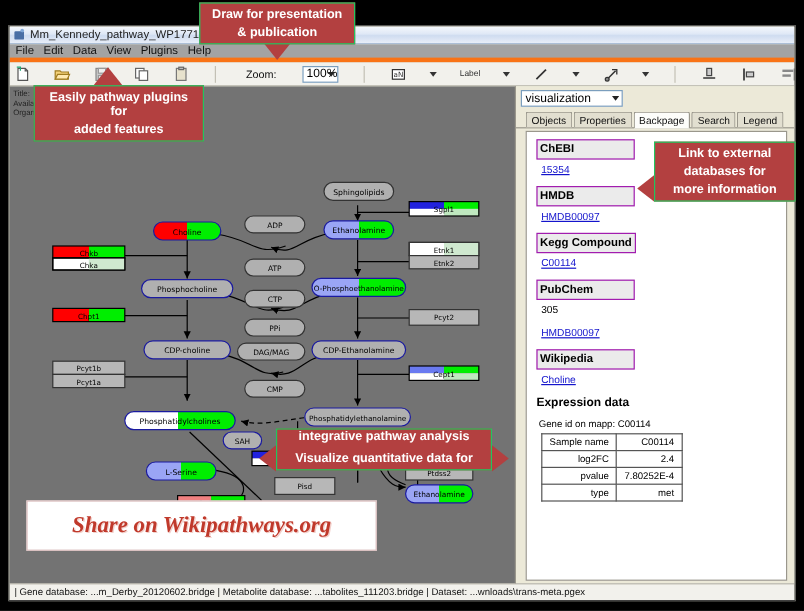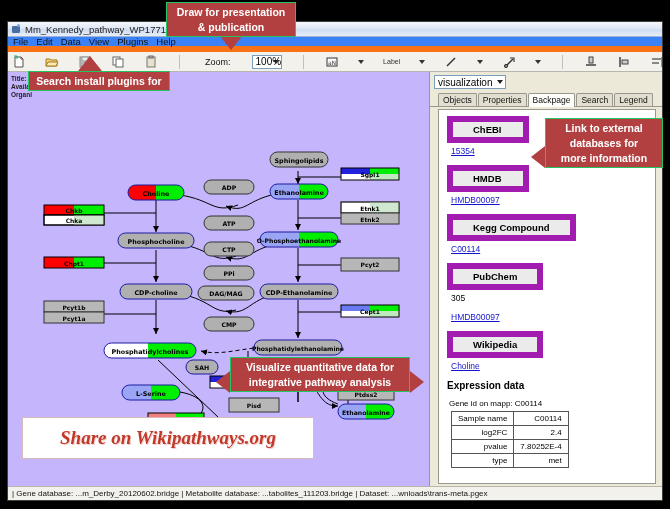--- a/index.html
+++ b/index.html
@@ -31,22 +31,22 @@
     content:""; position:absolute; left:1px; top:2px; width:8px; height:7px;
     background:#4a6fa5; border-radius:1px;
   }
   .titlebar .tb-icon:after{
     content:""; position:absolute; left:6px; top:0px; width:3px; height:3px;
     background:#7fa7d8; border-radius:50%;
   }
   .title-text { font-size:9.5px; color:#1c1c1c; white-space:nowrap; }
   
   .menubar {
-    height:15px; flex:0 0 15px; background:#3b82f6;
-    border-bottom:6px solid #f97316;
+    height:15px; flex:0 0 15px; background:#a3a3a3;
+    border-bottom:4px solid #f97316;
     display:flex; align-items:center; padding-left:5px; gap:8px;
   }
   .menuitem { font-size:9.5px; color:#111; cursor:default; white-space:nowrap; }
   
   .toolbar {
     height:20px; flex:0 0 20px; background:#f2f1ec;
     border-bottom:1px solid #b9b6ab;
     display:flex; align-items:center; padding-left:4px; gap:19px;
   }
   .tbtn { width:14px; height:14px; position:relative; flex:0 0 14px; }
@@ -67,49 +67,48 @@
   .dropbtn { display:flex; align-items:center; gap:1px; }
   .dropcaret { width:0;height:0;border-left:3px solid transparent;border-right:3px solid transparent;border-top:4px solid #333; }
   .droptext { font-size:7px; color:#333; }
   
   .body {
     flex:1 1 auto; display:flex; min-height:0;
     background:#ece9d8;
   }
   
   .canvaswrap {
-    flex:0 0 422px; background:#c4b5fd; position:relative; overflow:hidden;
+    flex:0 0 422px; background:#737373; position:relative; overflow:hidden;
     border-right:1px solid #9a978c;
-    font-weight:bold;
   }
   .metatext { position:absolute; left:3px; top:3px; font-size:6.5px; color:#222; line-height:8px; }
   
   .sidepanel {
     flex:1 1 auto; display:flex; flex-direction:column; background:#ece9d8;
     min-width:0;
   }
   .vizbar { height:20px; flex:0 0 20px; display:flex; align-items:center; padding-left:4px; }
-  .vizcombo { width:72px; height:14px; }
+  .vizcombo { width:85px; height:14px; }
   .tabstrip {
     flex:0 0 14px; display:flex; align-items:flex-end; padding-left:8px;
     border-bottom:1px solid #9a978c; background:#ece9d8; gap:0px;
   }
   .tab {
     font-size:8.5px; padding:1px 4px 1px 4px; background:#e2dfd0;
     border:1px solid #9a978c; border-bottom:none; color:#111;
     margin-right:1px; border-radius:2px 2px 0 0; white-space:nowrap;
   }
   .tab.active { background:#fdfdfa; font-weight:normal; padding-bottom:2px; position:relative; top:1px; }
   .backpage {
     flex:1 1 auto; background:#ffffff; border:1px solid #9a978c; margin:2px 6px 2px 8px;
     overflow:hidden; position:relative; padding:6px 8px;
   }
   .db-header {
-    display:inline-block; min-width:82px; background:#ebebeb; border:6px solid #a21caf;
-    font-weight:bold; font-size:9.5px; padding:2px 20px; color:#000; margin-bottom:3px;
+    display:inline-block; min-width:82px; background:#ebebeb; border:1px solid #a21caf;
+    font-weight:bold; font-size:9.5px; padding:2px 2px; color:#000; margin-bottom:3px;
   }
   .db-link { font-size:8.5px; color:#1414cc; text-decoration:underline; display:block; margin:0 0 9px 4px; }
   .db-plain { font-size:8.5px; color:#000; display:block; margin:0 0 9px 4px; }
   .exprhead { font-weight:bold; font-size:10px; margin:4px 0 8px 0; color:#000; }
   .geneid { font-size:8px; color:#000; margin:0 0 3px 2px; }
   table.expr { border-collapse:collapse; margin-left:4px; border:1px solid #555; }
   table.expr td { border:1px solid #555; font-size:8px; text-align:right; padding:2px 6px; color:#000; }
   
   .statusbar {
     flex:0 0 14px; height:14px; background:#f2f1ec; border-top:1px solid #b9b6ab;
@@ -617,33 +616,34 @@
   </div>
 </div>
 
 <div class="callout" style="left:166px; top:2px; width:130px;">
   <span class="ctxt">Draw for presentation</span>
   <span class="ctxt" style="padding-top:0;">&amp; publication</span>
 </div>
 <div class="arrowdown" style="left:219px; top:35px;"></div>
 
 <div class="callout" style="left:28px; top:71px; width:142px;">
-  <span class="ctxt">Search install plugins for</span>
+  <span class="ctxt">Easily pathway plugins for</span>
+  <span class="ctxt" style="padding-top:0;">added features</span>
 </div>
 <div class="arrowup" style="left:78px; top:56px;"></div>
 
 <div class="callout" style="left:545px; top:118px; width:118px;">
   <span class="ctxt">Link  to external</span>
   <span class="ctxt" style="padding-top:0;">databases  for</span>
   <span class="ctxt" style="padding-top:0;">more information</span>
 </div>
 <div class="arrowleft" style="left:531px; top:146px;"></div>
 
 <div class="callout" style="left:230px; top:357px; width:180px;">
+  <span class="ctxt" style="padding-top:0;">integrative pathway analysis</span>
   <span class="ctxt">Visualize quantitative data  for</span>
-  <span class="ctxt" style="padding-top:0;">integrative pathway analysis</span>
 </div>
 <div class="arrowleft" style="left:216px; top:371px;"></div>
 <div class="arrowleft" style="left:410px; top:371px; transform:rotate(180deg);"></div>
 
 <div class="sharebox">
   <span>Share on Wikipathways.org</span>
 </div>
 
 </body></html>

